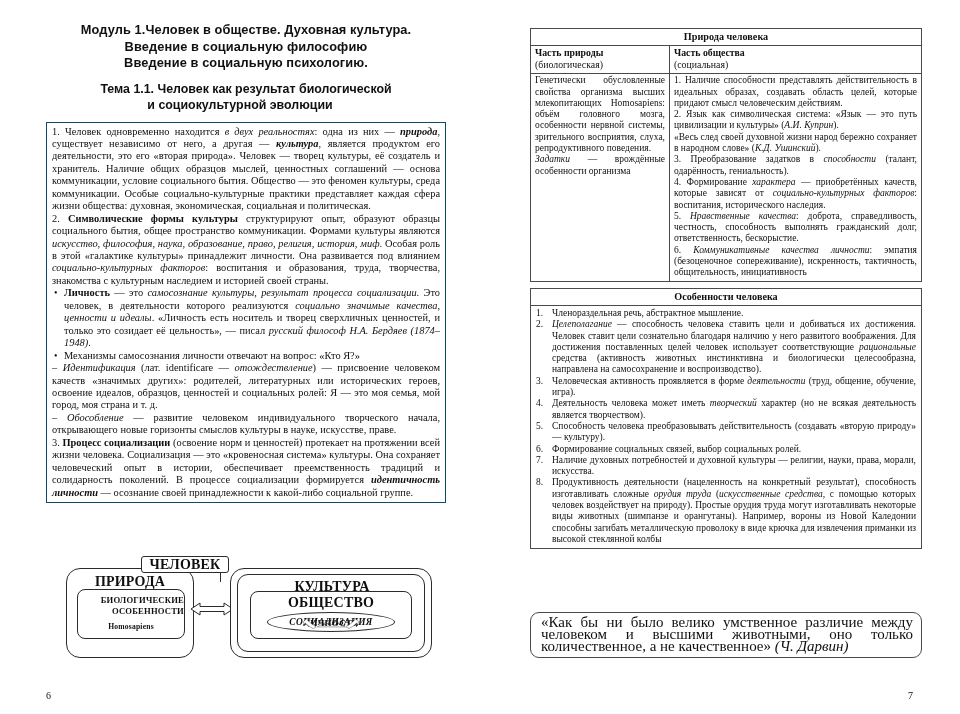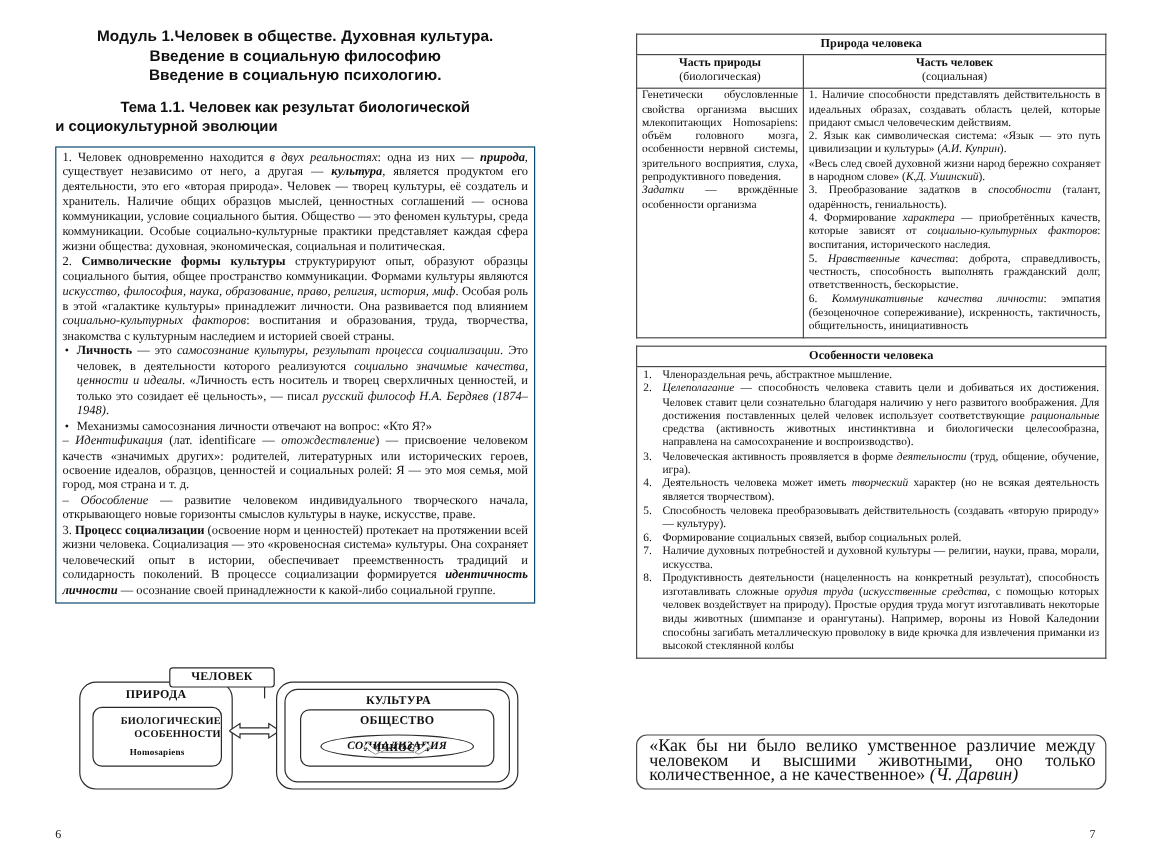--- a/index.html
+++ b/index.html
@@ -27,21 +27,21 @@
   }
   .module-title div{white-space:nowrap;}
   .theme-title{
     font-family:"Liberation Sans", sans-serif;
     font-weight:bold;
     font-size:12.4px;
     line-height:16px;
     text-align:center;
     margin:0 0 9px 0;
   }
-  .theme-title .l2{display:block;text-align:left;padding-right:12px;}
+  .theme-title .l2{display:block;text-align:center;padding-right:12px;}
 
   
   .textbox{
     border:1px solid #0c4a6e;
     padding:3px 5px 3px 5px;
     font-size:10.4px;
     line-height:12.45px;
     text-align:justify;
     hyphens:auto;
   }
@@ -59,21 +59,21 @@
   .ind{ text-indent:14px; }
   i{font-style:italic;}
   b{font-weight:bold;}
 
   
   .diagram{position:absolute;left:52px;top:556px;width:390px;height:110px;}
   .dg-label{
     font-family:"Liberation Serif", serif;
     font-weight:bold;
     text-align:center;
-    font-size:10px;
+    font-size:14px;
     letter-spacing:.2px;
   }
   .box-chelovek{
     position:absolute;left:89px;top:0;width:86px;height:15px;
     border:1.2px solid #2b2b2b;border-radius:3px;
     display:flex;align-items:center;justify-content:center;
     background:#fff;z-index:3;
   }
   .box-priroda{
     position:absolute;left:14px;top:12px;width:126px;height:88px;
@@ -122,21 +122,21 @@
     border:1px solid #4a4a4a;
     padding:1px 4px 2px 4px;
     vertical-align:top;
     text-align:justify;
     hyphens:auto;
     font-weight:normal;
   }
   .tbl-title{
     text-align:center;font-weight:bold;font-size:10.2px;padding:2px 4px 3px;
   }
-  .tbl-sub{text-align:center;font-weight:bold;font-size:9.8px;line-height:12px;}
+  .tbl-sub{font-weight:bold;font-size:9.8px;line-height:12px;}
   .tbl-sub span{font-weight:normal;display:block;}
   .ol-list{margin:0;padding:0;list-style:none;}
   .ol-list li{
     position:relative;padding-left:16px;text-align:justify;hyphens:auto;
     margin:0;
   }
   .ol-list li:before{
     content:attr(data-num);
     position:absolute;left:0;top:0;width:13px;text-align:left;
   }
@@ -238,21 +238,21 @@
       <tbody>
           <tr>
         <td class="tbl-title" colspan="2">Природа человека</td>
       </tr>
       <tr>
         <td class="tbl-sub" style="width:130px;">
           <span style="font-weight:bold;">Часть природы</span>
           <span>(биологическая)</span>
         </td>
         <td class="tbl-sub">
-          <span style="font-weight:bold;">Часть человек</span>
+          <span style="font-weight:bold;">Часть общества</span>
           <span>(социальная)</span>
         </td>
       </tr>
       <tr>
         <td>
           <p class="numbered-inline">Генетически обусловленные свойства организма высших млекопитающих Homosapiens: объём головного мозга, особенности нервной системы, зрительного восприятия, слуха, репродуктивного поведения.</p>
           <p class="numbered-inline"><i>Задатки</i><span> — врождённые особенности организма</span></p>
         </td>
         <td>
           <p class="numbered-inline">1. Наличие способности представлять действительность в идеальных образах, создавать область целей, которые придают смысл человеческим действиям.</p>

